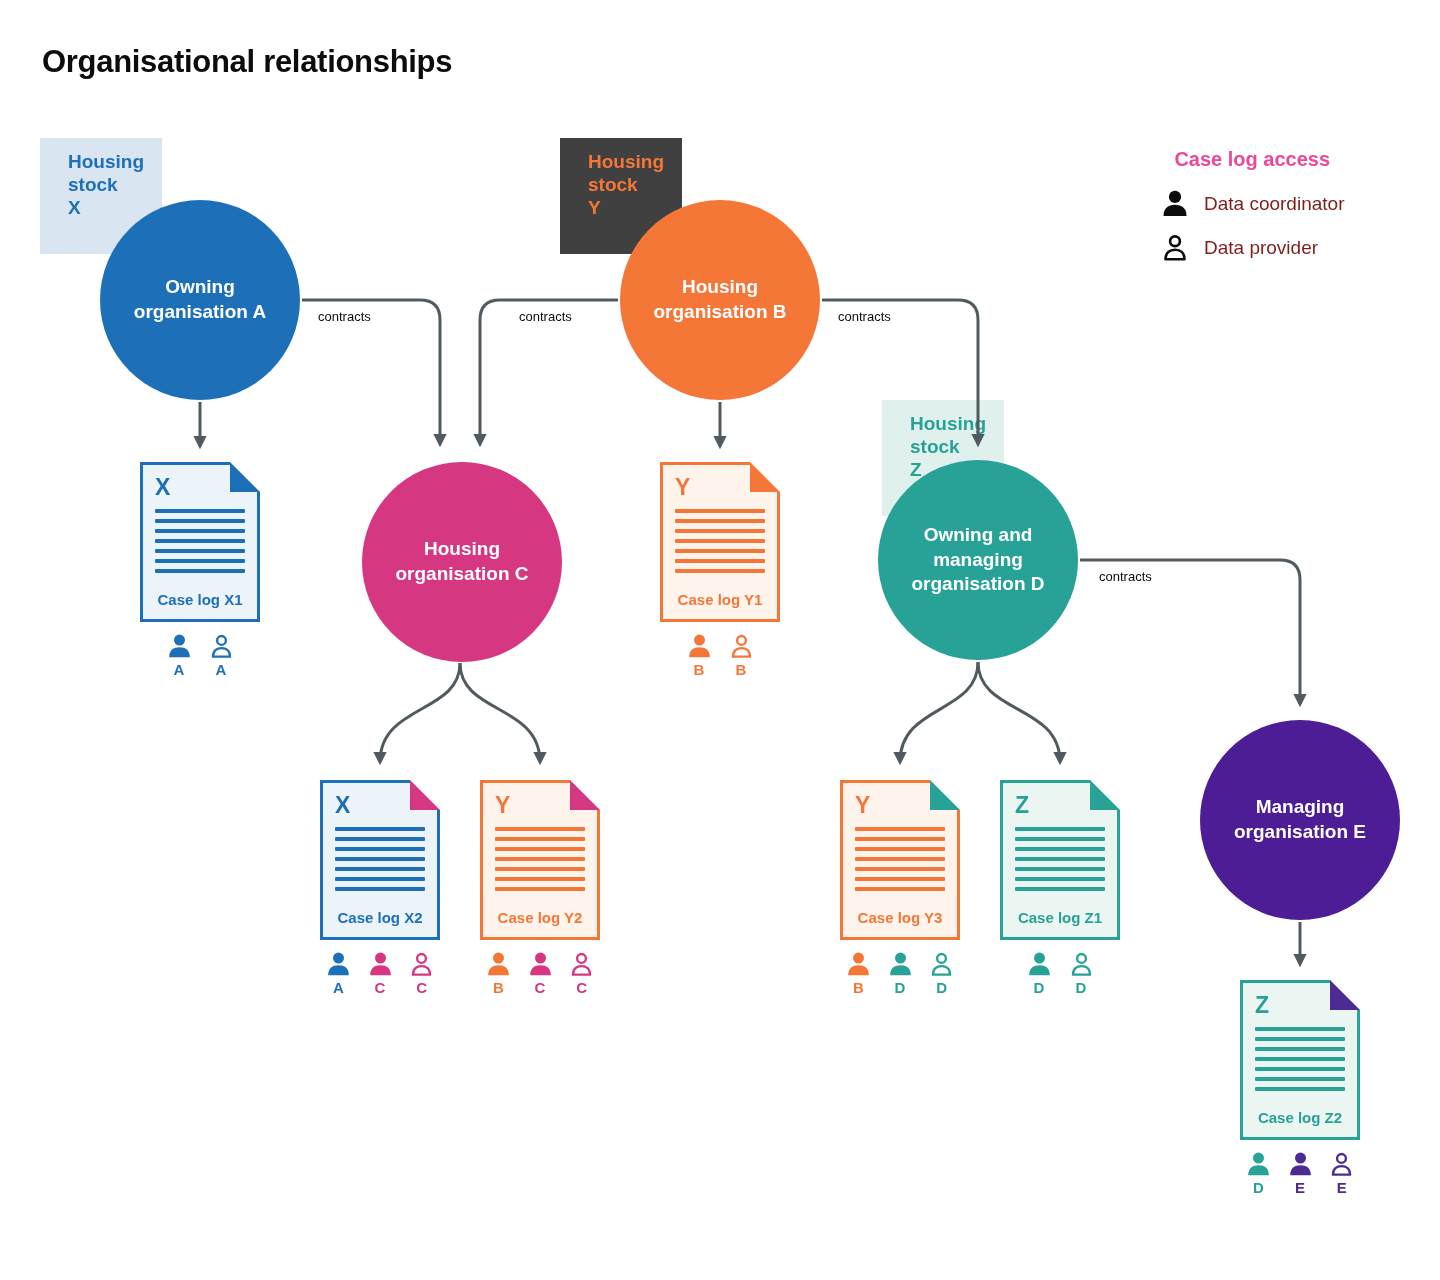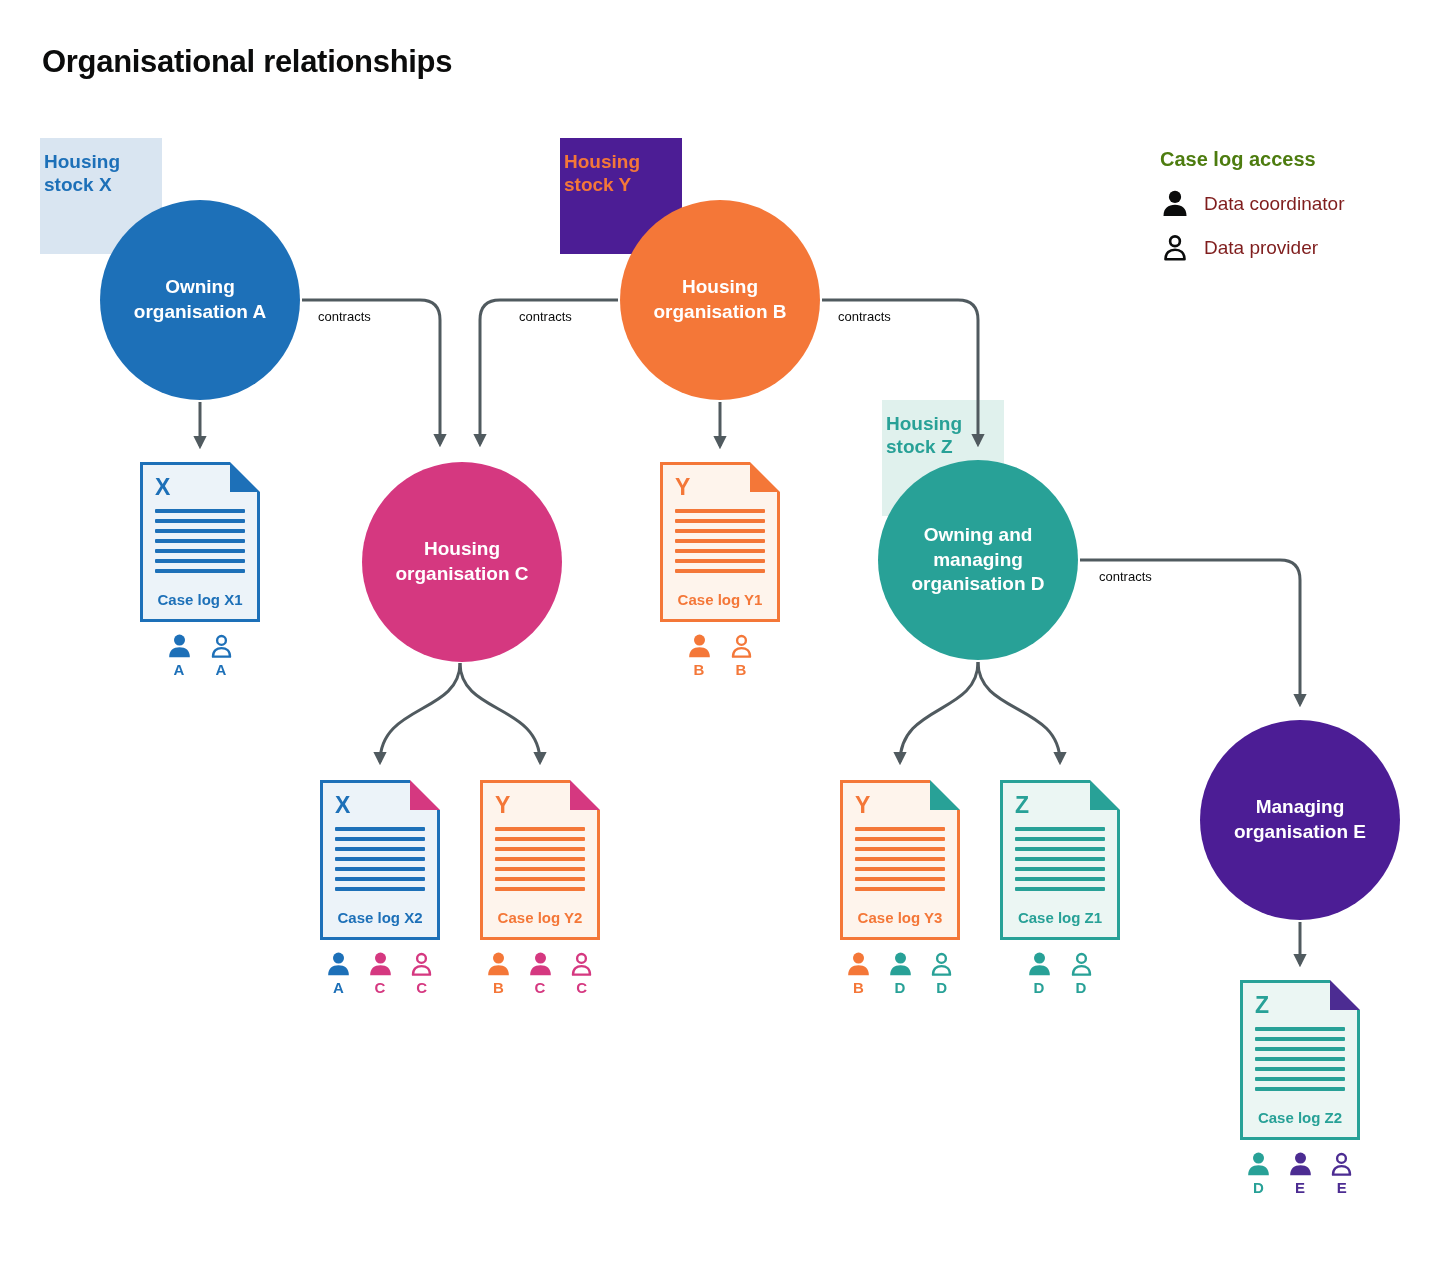--- a/index.html
+++ b/index.html
@@ -2,23 +2,23 @@
 <html><head>
 <meta charset="utf-8">
 <style>
   html,body { margin:0; padding:0; background:#ffffff; font-family:"Liberation Sans", sans-serif; }
   .stage { position:relative; width:1440px; height:1280px; background:#ffffff; overflow:hidden; }
   .abs { position:absolute; }
 
   .page-title { left:42px; top:44px; font-size:31px; font-weight:bold; color:#0b0c0c; letter-spacing:-0.3px; }
 
   
-  .stock { width:122px; height:116px; box-sizing:border-box; padding:13px 4px; font-weight:bold; font-size:19px; line-height:1.2; }
+  .stock { width:122px; height:116px; box-sizing:border-box; padding:13px 28px; font-weight:bold; font-size:19px; line-height:1.2; }
   .stock.blue   { background:#d9e5f1; color:#1d70b8; }
-  .stock.orange { background:#4c1d95; color:#f47738; }
+  .stock.orange { background:#404040; color:#f47738; }
   .stock.teal   { background:#e0f1ed; color:#28a197; }
 
   
   .org { width:200px; height:200px; border-radius:50%; display:flex; align-items:center; justify-content:center;
          text-align:center; color:#ffffff; font-weight:bold; font-size:19px; line-height:1.3; padding:22px; box-sizing:border-box; }
   .org.blue   { background:#1d70b8; }
   .org.orange { background:#f47738; }
   .org.pink   { background:#d53880; }
   .org.teal   { background:#28a197; }
   .org.purple { background:#4c1d95; }
@@ -48,21 +48,21 @@
   .person { width:37px; display:flex; flex-direction:column; align-items:center; gap:1px; }
   .p-letter { font-weight:bold; font-size:15px; font-style:normal; }
   .c-blue   { color:#1d70b8; }
   .c-orange { color:#f47738; }
   .c-pink   { color:#d53880; }
   .c-teal   { color:#28a197; }
   .c-purple { color:#4c2c92; }
   .c-black  { color:#0b0c0c; }
 
   
-  .legend-title { font-size:20px; font-weight:bold; color:#4d7c0f; margin-bottom:18px; }
+  .legend-title { font-size:20px; font-weight:bold; color:#ec4899; margin-bottom:18px;text-align:center; }
   .legend-row { display:flex; align-items:center; gap:14px; margin-bottom:14px; }
   .legend-label { font-size:19px; color:#7f1d1d; }
   .legend-icon { display:inline-flex; }
 
   .arrows { left:0; top:0; pointer-events:none; }
 </style>
 </head>
 <body>
 
 <div class="stage">

